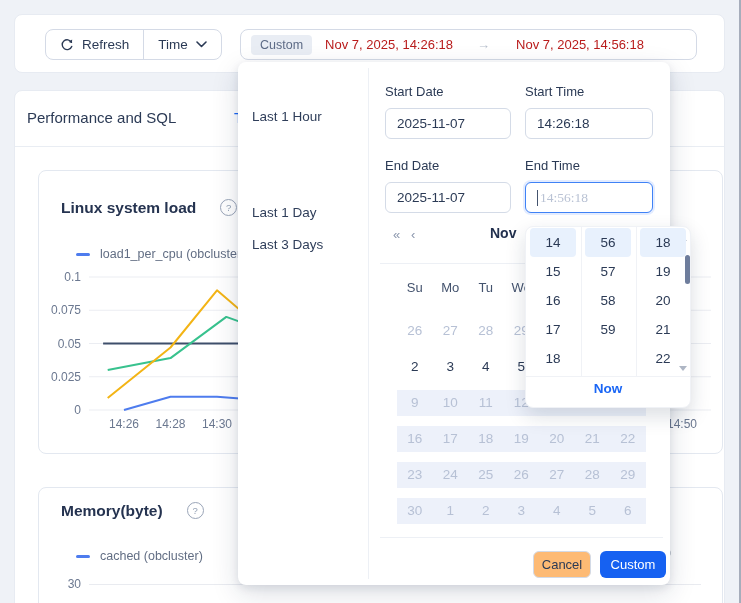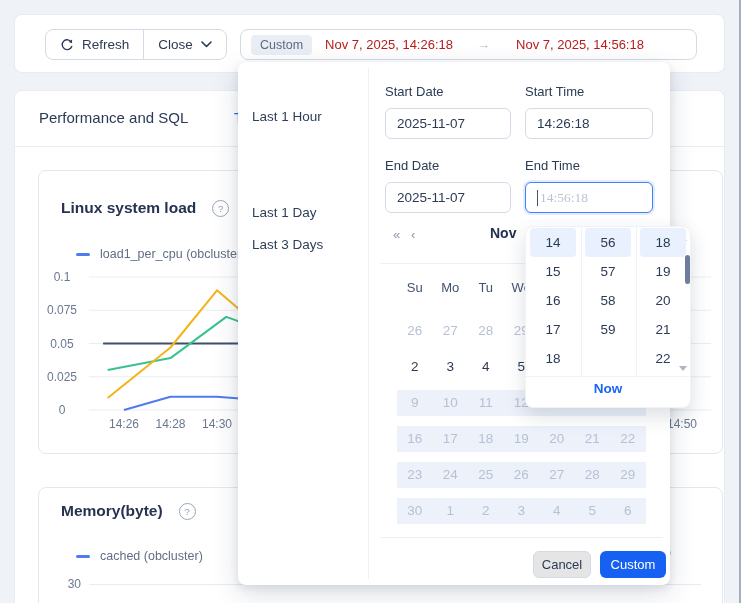--- a/index.html
+++ b/index.html
@@ -21,27 +21,27 @@
   
   #main-card{left:14px;top:90px;width:711px;height:520px;border-radius:8px 8px 0 0;}
   #tabs{position:absolute;left:0;top:0;width:100%;height:55px;border-bottom:1px solid #e9edf3;}
   .tab{position:absolute;top:18px;font-size:15px;color:#2b3a55;cursor:pointer;white-space:nowrap;}
   .tab.active{color:#1a66f5;}
 
   
   .chart-card{position:absolute;background:#fff;border:1px solid #e3e8f0;border-radius:8px;box-sizing:border-box;}
   #linux-card{left:38px;top:170px;width:685px;height:284px;}
   #memory-card{left:38px;top:487px;width:685px;height:130px;}
-  .chart-title-row{position:absolute;display:flex;align-items:center;gap:16px;}
+  .chart-title-row{position:absolute;display:flex;gap:24px;}
   .chart-title{font-size:15.5px;font-weight:700;color:#253350;}
   .help-icon{width:15px;height:15px;border:1px solid #9aa5b8;border-radius:50%;color:#93a0b4;font-size:9.5px;display:flex;align-items:center;justify-content:center;}
   .legend-row{position:absolute;display:flex;align-items:center;gap:10px;}
   .legend-dash{width:14px;height:3px;border-radius:2px;background:#4e7cee;}
   .legend-label{font-size:12.5px;color:#626e84;}
-  .y-tick{position:absolute;left:4px;width:38px;text-align:center;font-size:12px;color:#6b7890;}
+  .y-tick{position:absolute;left:4px;width:38px;text-align:right;font-size:12px;color:#6b7890;}
   .x-tick{position:absolute;top:246px;font-size:12px;color:#6b7890;transform:translateX(-50%);}
   #mem-grid{position:absolute;left:50px;top:96px;width:612px;height:1px;background:#e9ebf0;}
   #mem-ylabel{position:absolute;left:4px;top:89px;width:38px;text-align:right;font-size:12px;color:#6b7890;}
   #legend-overflow{position:absolute;left:667px;top:545px;z-index:5;font-size:12.5px;color:#626e84;}
 
   
   #dropdown{position:absolute;left:238px;top:62px;width:432px;height:523px;background:#fff;border-radius:8px;z-index:10;box-shadow:0 9px 28px rgba(23,37,70,.14),0 3px 8px rgba(23,37,70,.10);}
   .quick-item{position:absolute;left:14px;height:24px;line-height:24px;font-size:13.5px;color:#2f3e5a;cursor:pointer;white-space:nowrap;}
   .vdiv{position:absolute;left:130px;top:6px;height:511px;width:1px;background:#edf0f5;}
   .form-label{position:absolute;font-size:13px;color:#2b3a55;}
@@ -52,21 +52,21 @@
   .cal-nav{position:absolute;top:165px;font-size:13px;color:#8b97ad;cursor:pointer;}
   .cal-month{position:absolute;left:252px;top:163px;font-size:14px;font-weight:700;color:#22304e;cursor:pointer;}
   .cal-divider{position:absolute;left:142px;top:201px;width:283px;height:1px;background:#edf0f5;}
   #cal-weekdays{position:absolute;left:159px;top:216px;width:250px;}
   .wd-cell{display:inline-block;width:35.5px;text-align:center;font-size:13px;color:#44536e;}
   .cal-row{position:absolute;left:159px;width:249px;height:26px;}
   .cal-row.band{background:#edf1fa;}
   .cal-cell{display:inline-block;width:35.5px;line-height:26px;text-align:center;font-size:13.5px;color:#2b3a55;cursor:pointer;}
   .cal-row.muted .cal-cell{color:#b7c1d5;}
   .panel-footer-divider{position:absolute;left:142px;top:475px;width:283px;height:1px;background:#edf0f5;}
-  .cancel-btn{position:absolute;left:295px;top:489px;width:58px;height:27px;border:1px solid #d3dae6;border-radius:6px;background:#e5e5e5;font-size:13px;color:#2b3a55;display:flex;align-items:center;justify-content:center;cursor:pointer;box-sizing:border-box;}
+  .cancel-btn{position:absolute;left:295px;top:489px;width:58px;height:27px;border:1px solid #d3dae6;border-radius:6px;background:#fdba74;font-size:13px;color:#2b3a55;display:flex;align-items:center;justify-content:center;cursor:pointer;box-sizing:border-box;}
   .confirm-btn{position:absolute;left:362px;top:489px;width:66px;height:27px;border-radius:6px;background:#1661f1;color:#fff;font-size:13px;display:flex;align-items:center;justify-content:center;cursor:pointer;}
 
   
   #time-popup{position:absolute;left:525px;top:226px;width:166px;height:182px;background:#fff;border:1px solid #f0f2f6;border-radius:8px;box-shadow:0 8px 20px rgba(23,37,70,.15);z-index:20;box-sizing:border-box;}
   .tcol-div{position:absolute;top:0;width:1px;height:149px;background:#f0f2f6;}
   .time-cell{position:absolute;width:46px;height:29px;line-height:29px;text-align:center;font-size:13.5px;color:#2b3a55;border-radius:4px;cursor:pointer;}
   .time-cell.sel{background:#e8f1fd;}
   .scroll-up{position:absolute;left:153px;top:9px;width:0;height:0;border-left:4px solid transparent;border-right:4px solid transparent;border-bottom:5px solid #aeb6c4;}
   .scroll-down{position:absolute;left:153px;top:139px;width:0;height:0;border-left:4px solid transparent;border-right:4px solid transparent;border-top:5px solid #aeb6c4;}
   .scroll-thumb{position:absolute;left:159px;top:28px;width:5px;height:29px;border-radius:3px;background:#6e7d9c;cursor:pointer;}
@@ -86,39 +86,39 @@
         <span style="display:flex;">
           <svg width="14" height="14" viewBox="0 0 16 16" fill="none">
             <path d="M13.4 9.6 A5.6 5.6 0 1 1 13.1 5" stroke="#2b3a55" stroke-width="1.6" stroke-linecap="round"></path>
             <path d="M13.9 1.6 L13.7 5.6 L9.9 4.6 Z" fill="#2b3a55"></path>
           </svg>
         </span>
         <span>Refresh</span>
       </div>
       <div class="btn-divider"></div>
       <div class="btn">
-        <span>Close</span>
+        <span>Time</span>
         <span style="display:flex;">
           <svg width="11" height="7" viewBox="0 0 11 7" fill="none">
             <path d="M1 1 L5.5 5.5 L10 1" stroke="#2b3a55" stroke-width="1.6" stroke-linecap="round" stroke-linejoin="round"></path>
           </svg>
         </span>
       </div>
     </div>
     <div id="range-box">
       <span class="tag">Custom</span>
       <span class="range-text range-start">Nov 7, 2025, 14:26:18</span>
       <span class="range-arrow">→</span>
       <span class="range-text">Nov 7, 2025, 14:56:18</span>
     </div>
   </div>
 
   <div class="card" id="main-card">
     <div id="tabs">
-      <div class="tab" style="left:24px;">Performance and SQL</div>
+      <div class="tab" style="left:12px;">Performance and SQL</div>
       <div class="tab active" style="left:219px;">Tr</div>
     </div>
   </div>
 
   <div class="chart-card" id="linux-card">
     <div class="chart-title-row" style="left:22px;top:28px;">
       <span class="chart-title">Linux system load</span>
       <span class="help-icon">?</span>
     </div>
     <div class="legend-row" style="left:37px;top:76px;">

